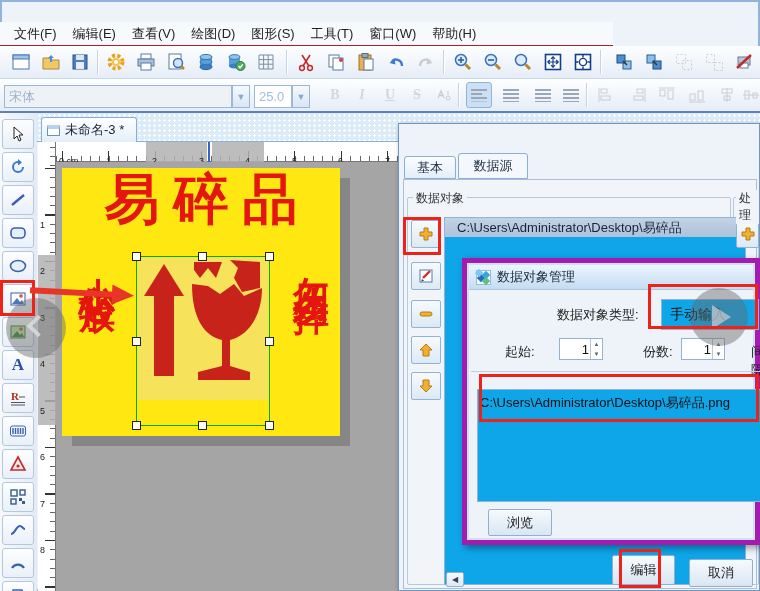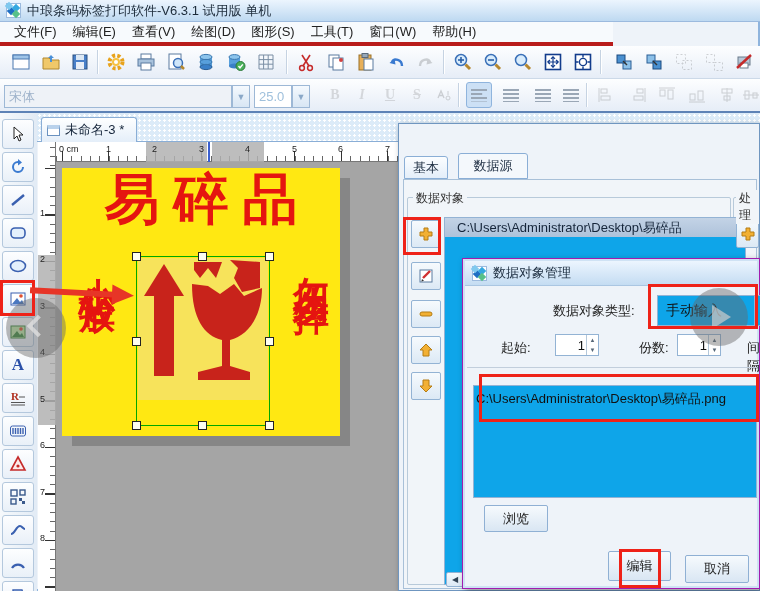--- a/index.html
+++ b/index.html
@@ -17,21 +17,21 @@
     border-bottom:1px solid #9cbade;}
   .titlebar .t{font-size:13px;color:#1c2b3a;}
   .logo{width:15px;height:15px;position:relative;display:inline-block;background:#fff;border:1px solid #9cbade;}
   .logo i{position:absolute;width:6px;height:6px;transform:rotate(45deg);}
   .logo i:nth-child(1){left:1px;top:4px;background:#1f6fc4;}
   .logo i:nth-child(2){left:6px;top:1px;background:#35a8e0;}
   .logo i:nth-child(3){left:6px;top:7px;background:#58c08a;}
   .logo i:nth-child(4){left:-1px;top:-1px;background:#7fc9ef;}
   
   .menubar{position:absolute;left:0;top:22px;width:613px;height:24px;background:#f7fafd;
-    display:flex;align-items:center;padding-left:6px;border-bottom:4px solid #b91c1c;}
+    display:flex;align-items:center;padding-left:6px;border-bottom:1px solid #b91c1c;}
   .menuitem{font-size:13px;color:#222;padding:2px 8px;}
   
   .toolbar1{position:absolute;left:0;top:46px;width:760px;height:33px;
     background:linear-gradient(#fdfeff,#e6edf7);border-bottom:1px solid #ccd9e8;}
   .toolbar2{position:absolute;left:0;top:79px;width:760px;height:34px;
     background:linear-gradient(#fdfeff,#e6edf7);border-bottom:2px solid #5d82b6;}
   .tb-btn{position:absolute;top:3px;width:26px;height:26px;display:flex;align-items:center;justify-content:center;border-radius:3px;}
   .tb-sep{position:absolute;top:4px;width:1px;height:24px;background:#c6d3e2;box-shadow:1px 0 0 #fff;}
   .dis{opacity:.42;filter:grayscale(80%);}
   .combo{position:absolute;top:6px;height:23px;background:#eef2f7;border:1px solid #9db8d6;
@@ -58,40 +58,40 @@
     background-image:
       repeating-linear-gradient(to right,#333 0 1px,transparent 1px 46.5px),
       repeating-linear-gradient(to right,#666 0 1px,transparent 1px 9.3px);
     background-size:100% 10px,100% 5px;background-position:6px bottom,6px bottom;background-repeat:repeat-x;}
   .vruler{position:absolute;left:38px;top:142px;width:18px;height:449px;background:#fff;border-right:1px solid #777;
     background-image:
       repeating-linear-gradient(to bottom,#333 0 1px,transparent 1px 46.5px),
       repeating-linear-gradient(to bottom,#666 0 1px,transparent 1px 9.3px);
     background-size:10px 100%,5px 100%;background-position:right 26px,right 26px;background-repeat:repeat-y;}
   .rcorner{position:absolute;left:38px;top:142px;width:18px;height:20px;background:#f2f6fa;border-right:1px solid #aaa;border-bottom:1px solid #aaa;}
-  .rnum{position:absolute;font-size:9px;color:#222;}
+  .rnum{position:absolute;font-size:9px;color:#222;margin-top:12px;}
   .rband{position:absolute;background:#b2b2b2;opacity:.85;}
   .rline{position:absolute;background:#3a5fd0;}
   .canvas{position:absolute;left:56px;top:162px;width:704px;height:429px;background:#a5a5a5;}
   
   .shadow{position:absolute;left:16px;top:16px;width:278px;height:268px;background:#868686;}
   .ylabel{position:absolute;left:6px;top:6px;width:278px;height:268px;background:#ffe812;}
   .fr-title{position:absolute;left:0;top:0;width:278px;text-align:center;
     font-family:"Liberation Serif","DejaVu Serif",serif;font-weight:bold;
     font-size:55px;line-height:64px;color:#e51510;letter-spacing:14px;text-indent:14px;}
   .vtext{position:absolute;writing-mode:vertical-rl;text-orientation:upright;
     font-family:"Liberation Serif","DejaVu Serif",serif;font-weight:bold;
     font-size:36px;color:#e51510;letter-spacing:7px;}
   .inner-img{position:absolute;left:76px;top:90px;width:130px;height:142px;background:#f7e35b;}
   .selrect{position:absolute;left:74px;top:88px;width:134px;height:170px;border:1px solid #00a800;}
   .handle{position:absolute;width:9px;height:9px;background:#fdfdef;border:1px solid #222;}
   
   .dlg{position:absolute;background:#eef3f9;}
   .dlg1{left:398px;top:123px;width:362px;height:468px;border:1px solid #6f96c0;box-shadow:2px 2px 6px rgba(0,0,0,.35);}
-  .dlg2{left:462px;top:258px;width:298px;height:331px;border:1px solid #a21caf;box-shadow:inset 0 0 0 2px #cfe2f4, 3px 3px 7px rgba(0,0,0,.4);}
+  .dlg2{left:462px;top:258px;width:298px;height:287px;border:5px solid #a21caf;box-shadow:inset 0 0 0 2px #cfe2f4, 3px 3px 7px rgba(0,0,0,.4);}
   .dlg-title{height:25px;background:linear-gradient(#ecf5fe,#c4dcf2);display:flex;align-items:center;gap:6px;
     padding-left:7px;font-size:13px;color:#18293c;border-bottom:1px solid #aac6e2;}
   .tab{position:absolute;height:23px;background:linear-gradient(#fbfdff,#e4eef9);border:1px solid #8aaed6;
     border-radius:3px 3px 0 0;font-size:13px;color:#1c2c40;display:flex;align-items:center;justify-content:center;}
   .tab.active{background:#f4f8fc;height:26px;z-index:2;}
   .panel{position:absolute;border:1px solid #a8c0d8;background:#f1f5f9;}
   .grouplab{position:absolute;font-size:12px;color:#333;background:#f1f5f9;padding:0 3px;z-index:2;}
   .groupbox{position:absolute;border:1px solid #b8cada;border-radius:2px;}
   .sqbtn{position:absolute;width:30px;height:28px;background:linear-gradient(#f6fafd,#dce9f5);
     border:1px solid #93b3d4;border-radius:2px;display:flex;align-items:center;justify-content:center;}
@@ -116,29 +116,20 @@
     border-left:4px solid rgba(225,225,225,.75);border-bottom:4px solid rgba(225,225,225,.75);transform:rotate(45deg);}
   .tri-right{position:absolute;left:22px;top:17px;width:0;height:0;
     border-left:19px solid rgba(205,205,205,.7);border-top:12px solid transparent;border-bottom:12px solid transparent;}
   svg{display:block;}
 </style>
 </head>
 <body>
 
 <div class="app">
 
-  <div class="titlebar">
-    <span class="logo">
-        <i></i>
-        <i></i>
-        <i></i>
-        <i></i>
-      </span>
-    <span class="t">中琅条码标签打印软件-V6.3.1 试用版 单机</span>
-  </div>
 
   <div class="menubar">
     <span class="menuitem">文件(F)</span>
     <span class="menuitem">编辑(E)</span>
     <span class="menuitem">查看(V)</span>
     <span class="menuitem">绘图(D)</span>
     <span class="menuitem">图形(S)</span>
     <span class="menuitem">工具(T)</span>
     <span class="menuitem">窗口(W)</span>
     <span class="menuitem">帮助(H)</span>
@@ -545,21 +536,21 @@
       <div class="handle" style="left:203px;top:84px"></div>
       <div class="handle" style="left:70px;top:169px"></div>
       <div class="handle" style="left:203px;top:169px"></div>
       <div class="handle" style="left:70px;top:253px"></div>
       <div class="handle" style="left:136px;top:253px"></div>
       <div class="handle" style="left:203px;top:253px"></div>
     </div>
   </div>
 
   <div class="dlg dlg1">
-    <div class="tab" style="left:5px;top:32px;width:44px">
+    <div class="tab" style="left:5px;top:32px;width:52px">
       <span>基本</span>
       </div>
     <div class="tab active" style="left:59px;top:29px;width:70px">
       <span>数据源</span>
       </div>
     <div class="panel" style="left:4px;top:55px;width:354px;height:410px"></div>
     <span class="grouplab" style="left:14px;top:66px">数据对象</span>
     <div class="groupbox" style="left:8px;top:73px;width:324px;height:388px"></div>
     <span class="grouplab" style="left:337px;top:66px">处理</span>
     <div class="groupbox" style="left:334px;top:73px;width:26px;height:388px"></div>

